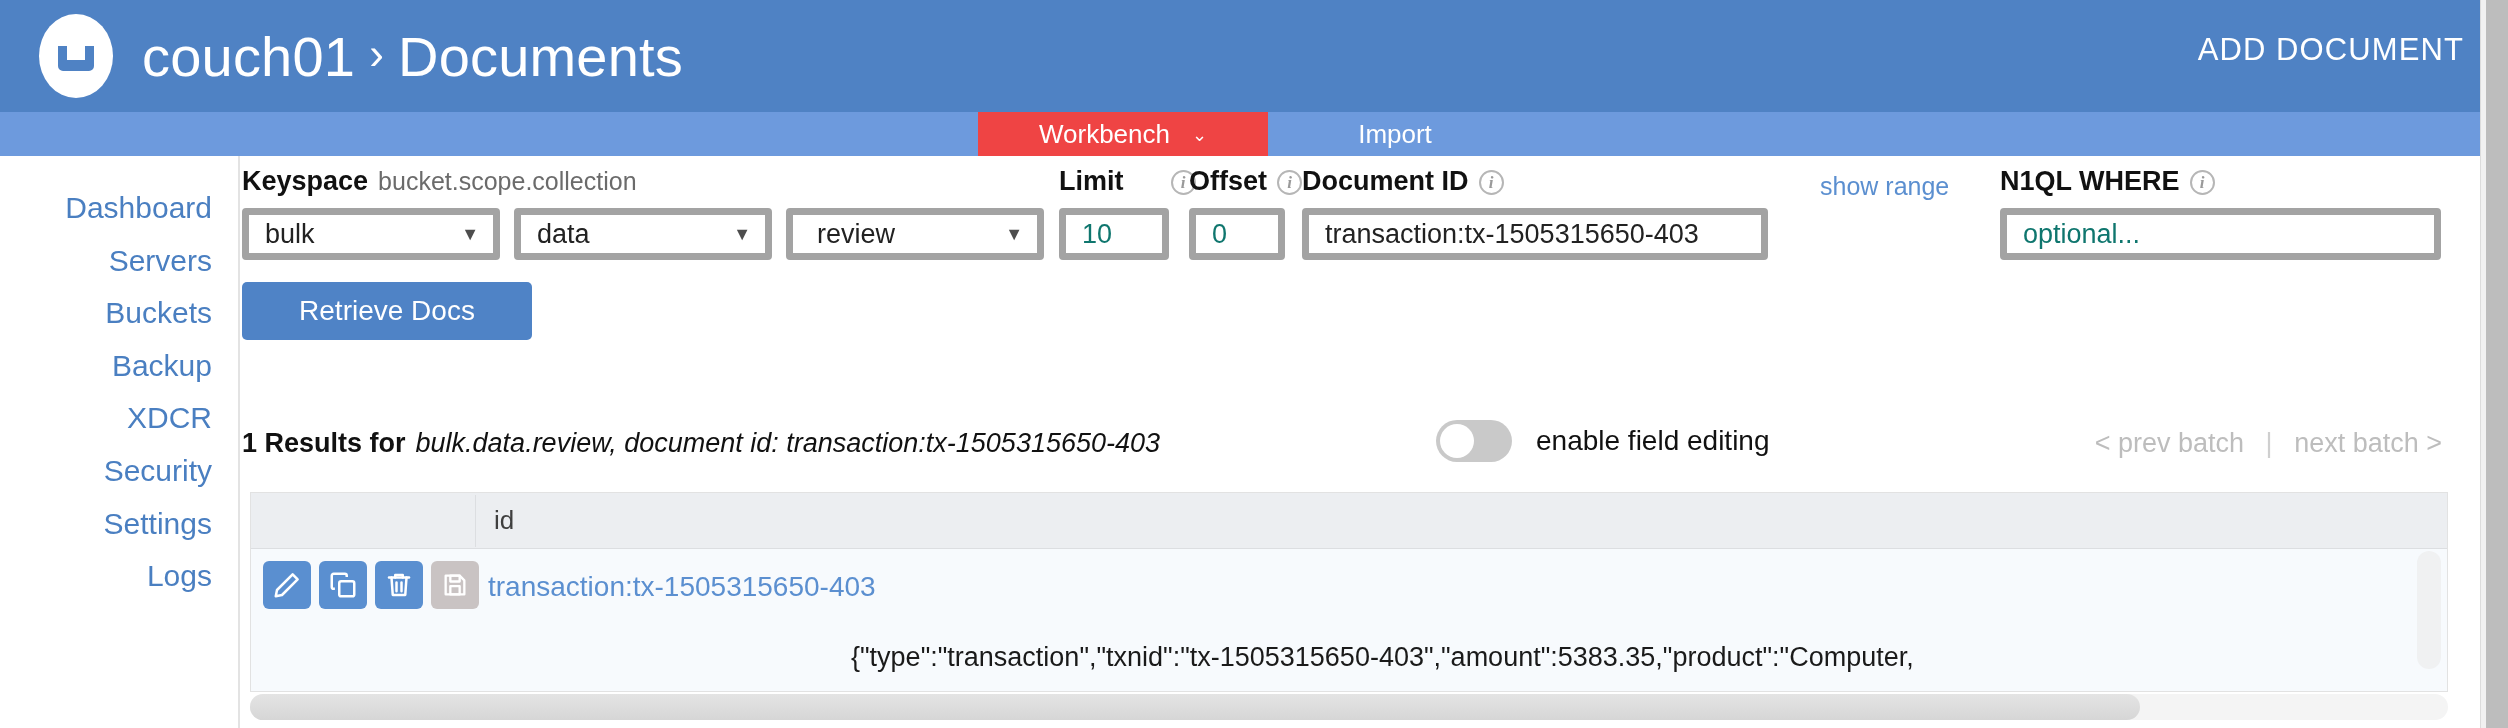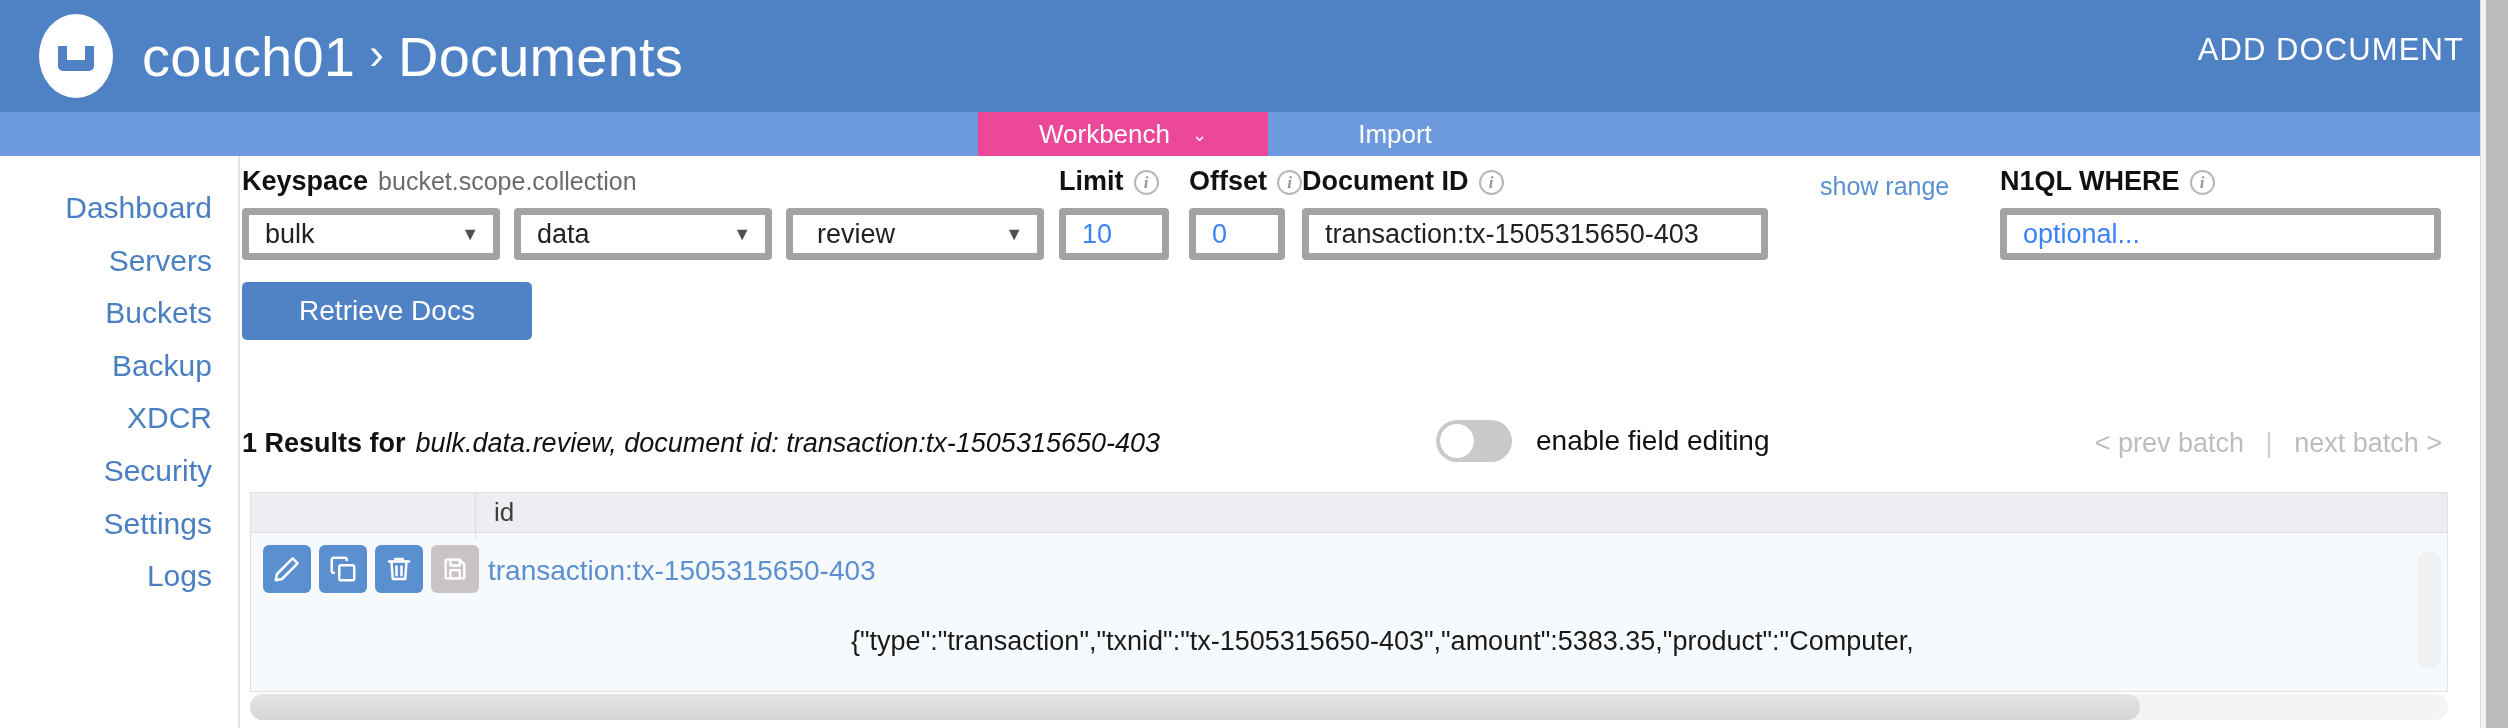--- a/index.html
+++ b/index.html
@@ -90,21 +90,21 @@
     display: flex;
     align-items: center;
     justify-content: center;
     color: #ffffff;
     font-size: 26px;
     font-weight: 400;
     cursor: pointer;
     user-select: none;
     white-space: nowrap;
   }
-  .tab.active { background: #ec4899; }
+  .tab.active { background: #ef4444; }
   .tab-workbench { left: 978px; width: 290px; }
   .tab-import    { left: 1300px; width: 190px; }
   .tab .chev {
     margin-left: 22px;
     font-size: 18px;
     line-height: 1;
     position: relative;
     top: 1px;
   }
 
@@ -188,21 +188,21 @@
     overflow: hidden;
     cursor: pointer;
   }
   .ctl.select { justify-content: space-between; padding-right: 14px; }
   .ctl .caret {
     font-size: 18px;
     color: #4d4d4d;
     line-height: 1;
     margin-left: 10px;
   }
-  .ctl.placeholder { color: #3b82f6; cursor: text; }
+  .ctl.placeholder { color: #0f766e; cursor: text; }
   .ctl.input { cursor: text; }
 
   .showrange {
     position: absolute;
     font-size: 25px;
     color: #5b8fd0;
     cursor: pointer;
     white-space: nowrap;
   }
 
@@ -278,21 +278,21 @@
   
   .table-wrap {
     position: absolute;
     left: 8px; top: 336px;
     width: 2198px; height: 200px;
     border: 1px solid #e2e2e2;
     background: #f7fafd;
     overflow: hidden;
   }
   .thead {
-    height: 40px;
+    height: 56px;
     background: #eceef1;
     border-bottom: 1px solid #dcdee1;
     display: flex;
     align-items: center;
   }
   .th-actions {
     width: 225px; height: 52px;
     border-right: 1px solid #dcdee1;
     flex: none;
   }
@@ -433,21 +433,21 @@
       </div>
       <div class="ctl select" style="left:272px; top:52px; width:258px;">
         <span>data</span>
         <span class="caret">▼</span>
       </div>
       <div class="ctl select" style="left:544px; top:52px; width:258px;padding-left:24px;">
         <span>review</span>
         <span class="caret">▼</span>
       </div>
 
-      <div class="fld-label" style="left:817px; top:10px;">
+      <div class="fld-label" style="left:817px; top:10px;gap:37px;">
         <span>Limit</span>
         <span class="info-i">i</span>
       </div>
       <div class="ctl input placeholder" style="left:817px; top:52px; width:110px;">
         <span>10</span>
       </div>
 
       <div class="fld-label" style="left:947px; top:10px;">
         <span>Offset</span>
         <span class="info-i">i</span>

